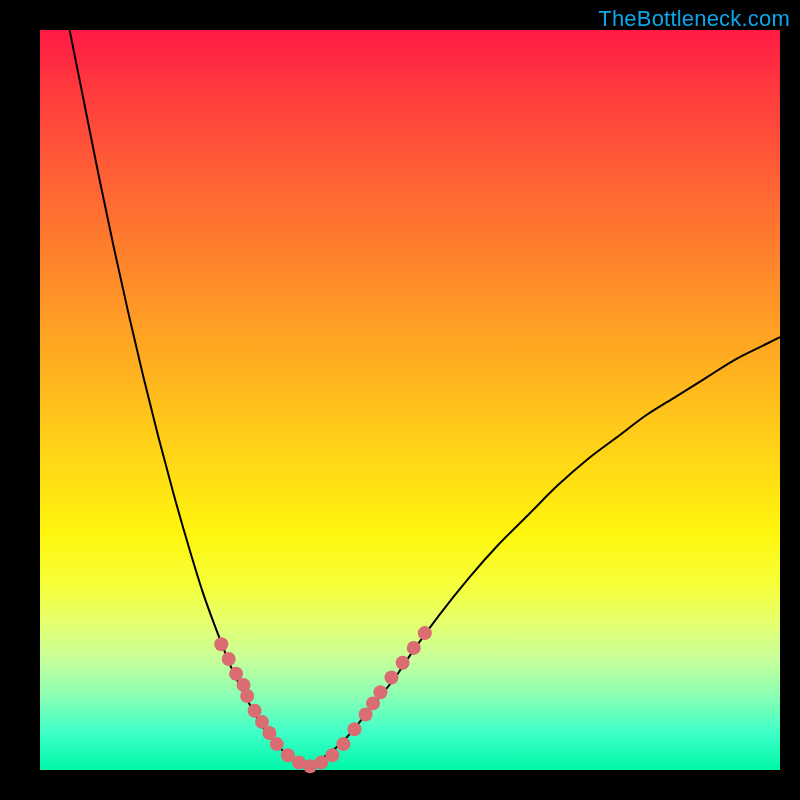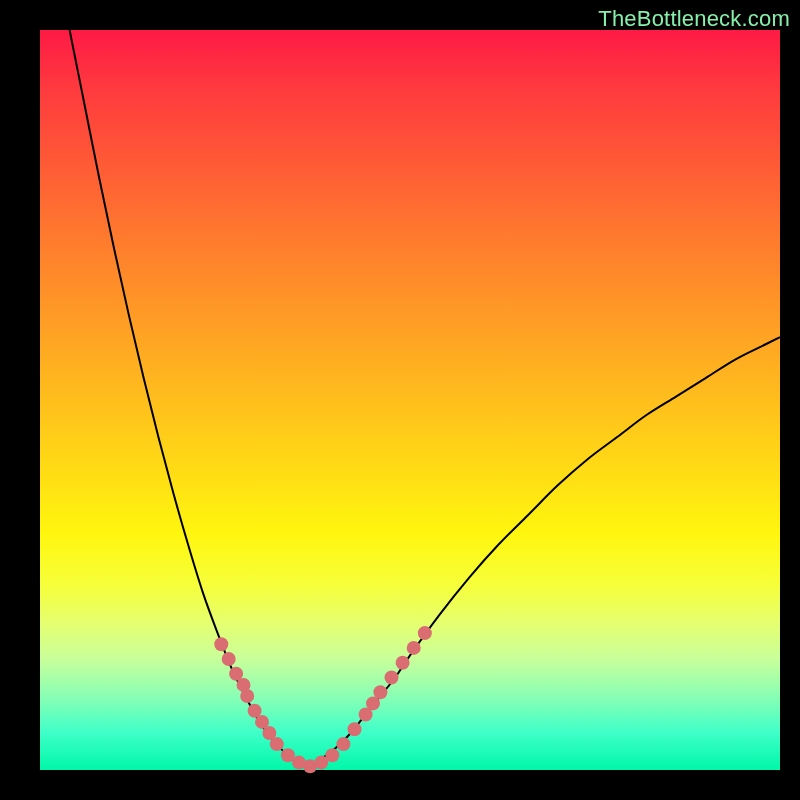--- a/index.html
+++ b/index.html
@@ -37,21 +37,21 @@
       #c8ff9a 85%,
       #8affb4 90%,
       #3effc8 95%,
       #00f7a8 100%
     );
   }
   .attribution {
     position: absolute;
     top: 6px;
     right: 10px;
-    color: #86efac;
+    color: #0ea5e9;
     font-size: 22px;
     font-weight: 400;
     letter-spacing: 0.2px;
   }
   svg.curves {
     position: absolute;
     left: 0;
     top: 0;
     width: 740px;
     height: 740px;

